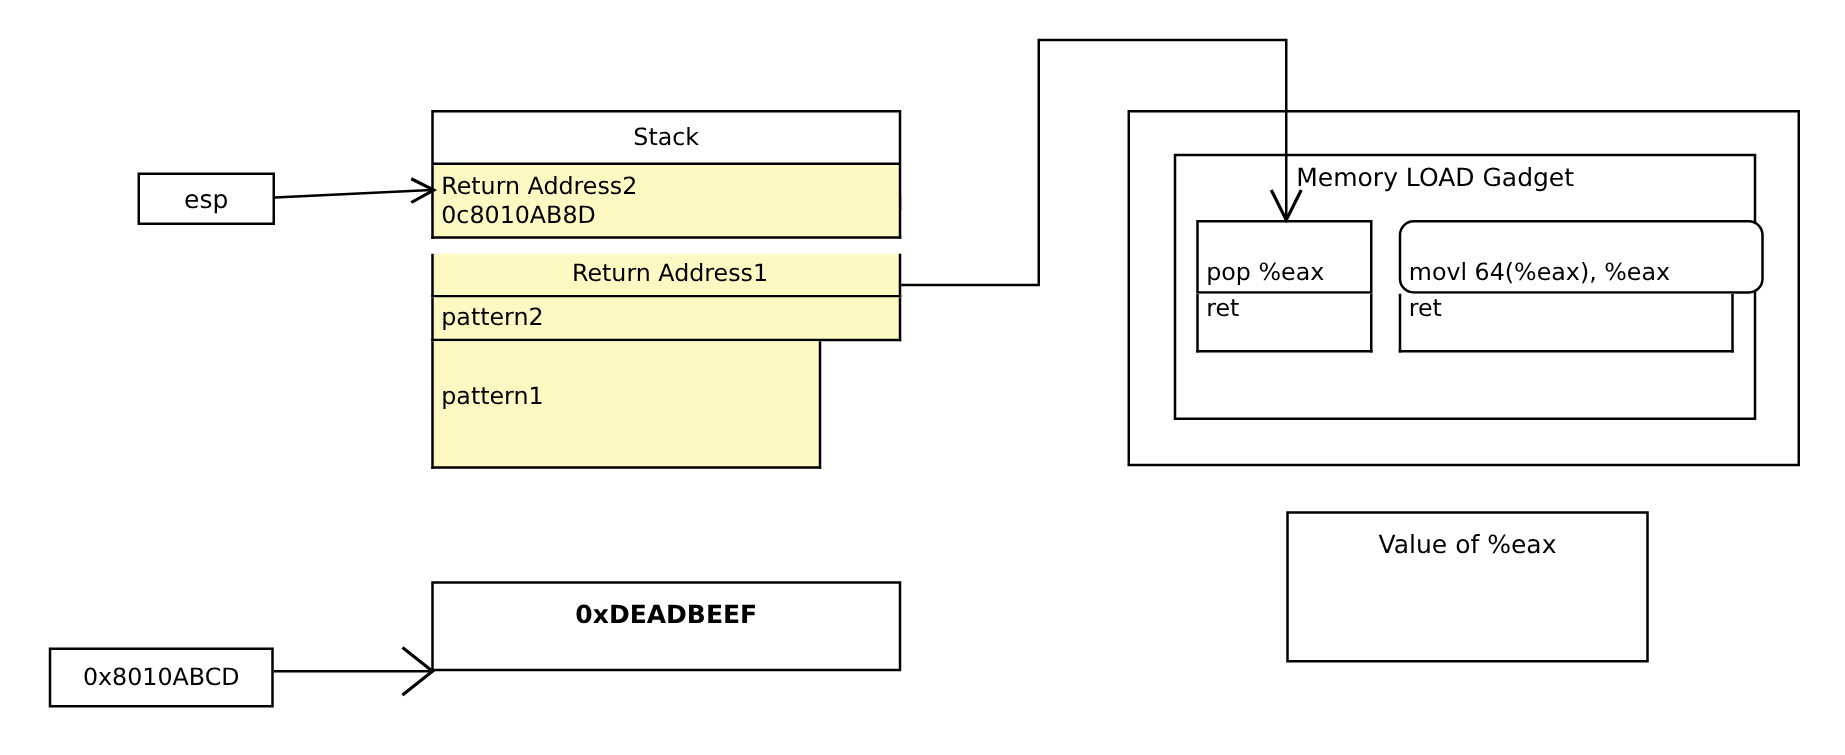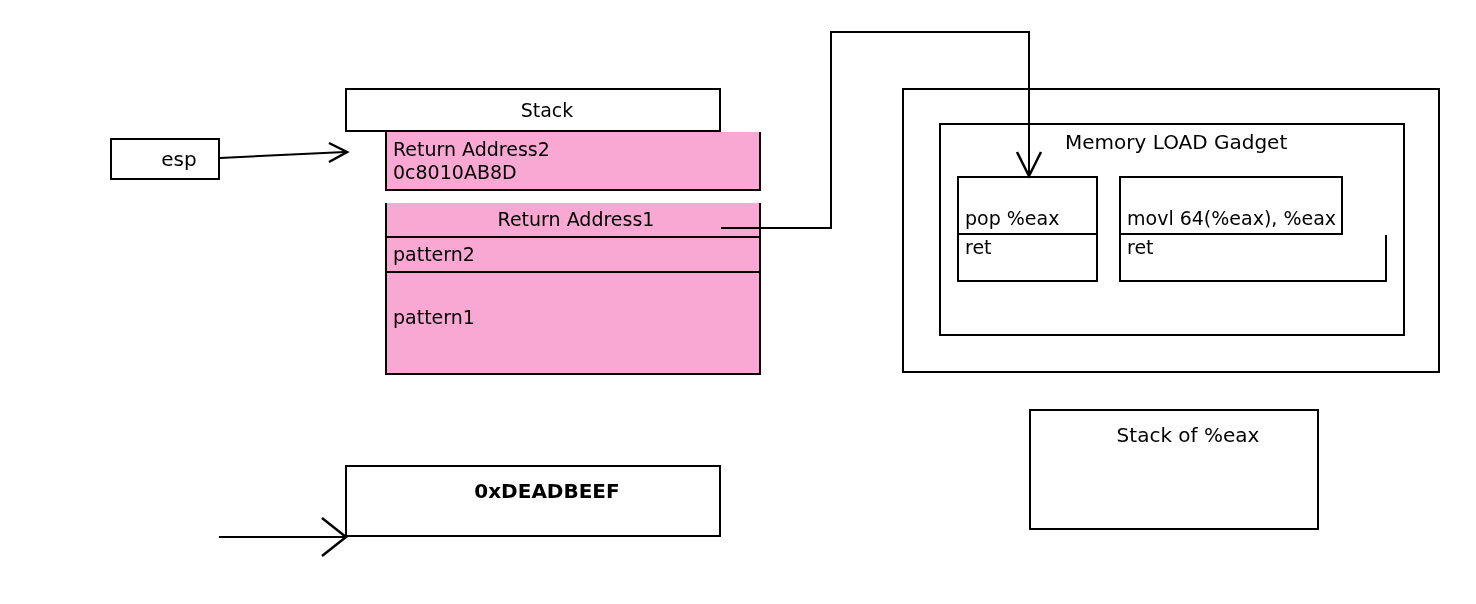--- a/index.html
+++ b/index.html
@@ -25,21 +25,20 @@
   .plain{
     position:absolute;
     box-sizing:border-box;
     background:transparent;
   }
   .ctr{
     display:flex;
     align-items:center;
     justify-content:center;
     text-align:center;
-    padding-left:28px;
   }
   .left{
     display:flex;
     align-items:center;
     justify-content:flex-start;
     text-align:left;
   }
   .t20{font-size:20px;line-height:1.1;}
   .t19{font-size:19px;line-height:1.1;}
   .pad6{padding-left:6px;}
@@ -48,22 +47,21 @@
     left:0;top:0;
     width:1476px;height:604px;
     pointer-events:none;
     overflow:visible;
   }
   .stackcell{
     position:absolute;
     box-sizing:border-box;
     border:2px solid #000000;
     border-top:none;
-    background:#f9a8d4;
-    margin-left:40px;
+    background:#fef9c3;
   }
 </style>
 </head>
 <body>
 
 <div id="canvas">
 
   <div class="box ctr t20" style="left:110px; top:138px; width:110px; height:42px;">
     <span>esp</span>
   </div>
@@ -81,58 +79,61 @@
   </div>
 
   <div class="stackcell left t19 pad6" style="left:345px; top:203px; width:376px; height:35px;justify-content:center;">
     <span>Return Address1</span>
   </div>
 
   <div class="stackcell left t19 pad6" style="left:345px; top:238px; width:376px; height:35px;">
     <span>pattern2</span>
   </div>
 
-  <div class="stackcell left t19 pad6" style="left:345px; top:273px; width:376px; height:102px; align-items:flex-start; padding-top:34px;">
+  <div class="stackcell left t19 pad6" style="left:345px; top:273px; width:312px; height:102px; align-items:flex-start; padding-top:34px;">
     <span>pattern1</span>
   </div>
 
   <div class="box" style="left:902px; top:88px; width:538px; height:285px;"></div>
 
   <div class="box" style="left:939px; top:123px; width:466px; height:213px;"></div>
 
   <div class="plain ctr t20" style="left:1037px; top:128px; width:300px; height:28px; justify-content:flex-start;">
     <span>Memory LOAD Gadget</span>
   </div>
 
   <div class="box left t19 pad6" style="left:957px; top:176px; width:141px; height:59px; align-items:flex-end; padding-bottom:4px;">
     <span>pop %eax</span>
   </div>
   <div class="box left t19 pad6" style="left:957px; top:235px; width:141px; height:47px; align-items:flex-start; padding-top:2px; border-top:none;">
     <span>ret</span>
   </div>
 
-  <div class="box left t19 pad6" style="left:1119px; top:176px; width:224px; height:59px; align-items:flex-end; padding-bottom:4px;">
+  <div class="box left t19 pad6" style="left:1119px; top:176px; width:292px; height:59px; align-items:flex-end; padding-bottom:4px;border-radius:12px;">
     <span>movl 64(%eax), %eax</span>
   </div>
   <div class="box left t19 pad6" style="left:1119px; top:235px; width:268px; height:47px; align-items:flex-start; padding-top:2px; border-top:none;">
     <span>ret</span>
   </div>
 
   <div class="box" style="left:1029px; top:409px; width:290px; height:121px;">
     <div class="plain ctr t20" style="left:0; top:10px; width:286px; height:28px;">
-      <span>Stack of %eax</span>
+      <span>Value of %eax</span>
     </div>
   </div>
 
   <div class="box" style="left:345px; top:465px; width:376px; height:72px;font-weight:bold;">
     <div class="plain ctr t20" style="left:0; top:10px; width:372px; height:28px;">
       <span>0xDEADBEEF</span>
     </div>
   </div>
 
+  <div class="box ctr t19" style="left:39px; top:518px; width:180px; height:48px;">
+    <span>0x8010ABCD</span>
+  </div>
 
   <svg class="overlay" viewBox="0 0 1476 604" xmlns="http://www.w3.org/2000/svg">
 
     <g>
       <line x1="220" y1="158" x2="345" y2="152" stroke="#000" stroke-width="2"></line>
       <polyline points="329,143 347,152 329,162" fill="none" stroke="#000" stroke-width="2.5"></polyline>
     </g>
 
     <g>
       <polyline points="721,228 831,228 831,32 1029,32 1029,174" fill="none" stroke="#000" stroke-width="2"></polyline>

